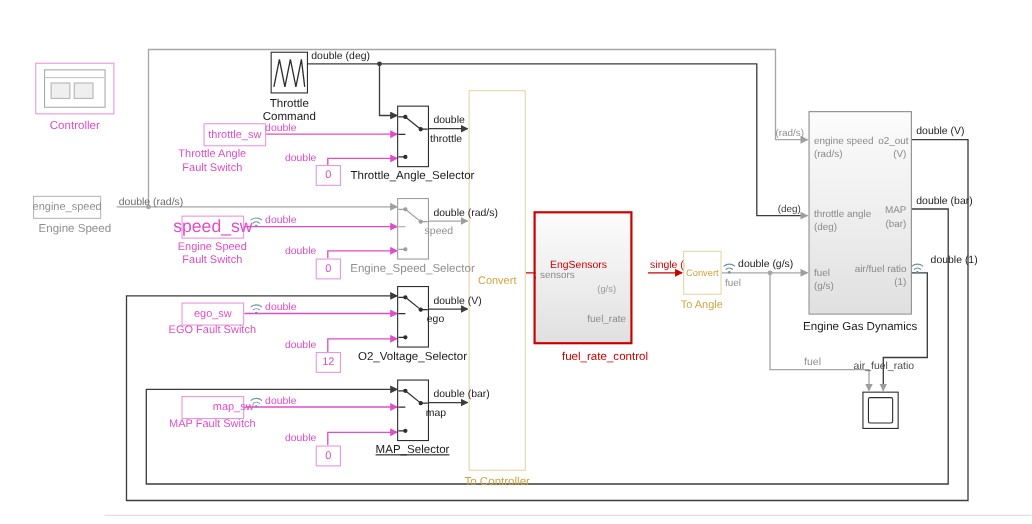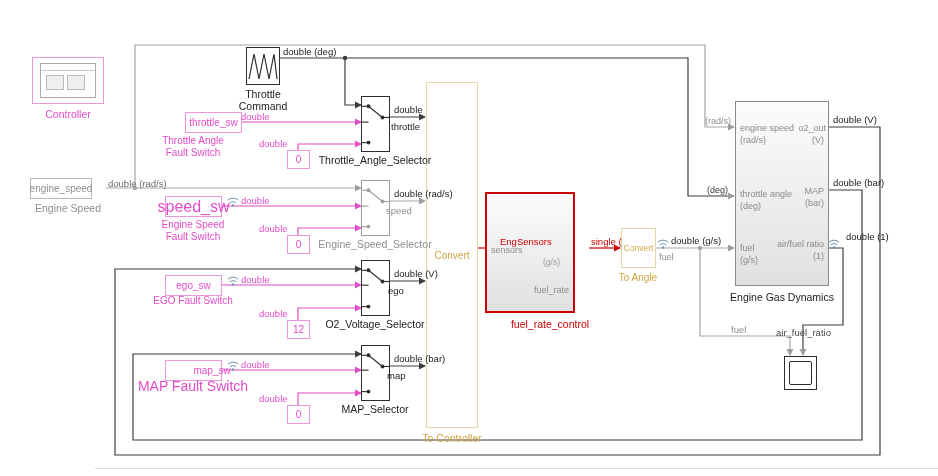--- a/index.html
+++ b/index.html
@@ -152,21 +152,21 @@
 
   <div class="blk" style="left:165px;top:275px;width:57px;height:21px;border-color:var(--magenta_border);">
     <span class="mg" style="font-size:10px;">ego_sw</span>
   </div>
   <div class="lbl c mg" style="left:193px;top:295px;font-size:10px;">EGO Fault Switch</div>
   <div class="lbl wl mg" style="left:241px;top:274px;">double</div>
 
   <div class="blk" style="left:165px;top:360px;width:57px;height:21px;border-color:var(--magenta_border);">
     <span class="mg" style="font-size:10px;margin-left:37px;">map_sw</span>
   </div>
-  <div class="lbl c mg" style="left:193px;top:380px;font-size:14px;">MAP Fault Switch</div>
+  <div class="lbl c mg" style="left:193px;top:380px;font-size:10px;">MAP Fault Switch</div>
   <div class="lbl wl mg" style="left:241px;top:359px;">double</div>
 
   <div class="blk" style="left:287px;top:150px;width:23px;height:19px;border-color:var(--magenta_border);">
     <span class="mg" style="font-size:10px;">0</span>
   </div>
   <div class="lbl wl mg" style="left:259px;top:138px;">double</div>
 
   <div class="blk" style="left:287px;top:235px;width:23px;height:19px;border-color:var(--magenta_border);">
     <span class="mg" style="font-size:10px;">0</span>
   </div>
@@ -235,21 +235,21 @@
       <line x1="0" y1="9" x2="7" y2="9"></line>
         <line x1="0" y1="25" x2="7" y2="25"></line>
         <line x1="0" y1="48" x2="7" y2="48"></line>
       <line x1="29" y1="21" x2="22" y2="21"></line>
         <line x1="7" y1="9" x2="22" y2="21"></line>
       <circle cx="7" cy="9" r="1.5" fill="currentColor"></circle>
         <circle cx="7" cy="48" r="1.5" fill="currentColor"></circle>
         <circle cx="22" cy="21" r="1.5" fill="currentColor"></circle>
     </svg>
   </div>
-  <div class="lbl c" style="left:375px;top:403px;">MAP_Selector</div>
+  <div class="lbl c" style="left:375px;top:403px;text-decoration:underline;">MAP_Selector</div>
   <div class="lbl wl" style="left:394px;top:353px;">double (bar)</div>
   <div class="lbl wl" style="left:387px;top:370px;">map</div>
 
   <div class="blk" style="left:426px;top:82px;width:52px;height:346px;border-color:var(--tan_border);">
     <span class="tan" style="font-size:10px;">Convert</span>
   </div>
   <div class="lbl c tan" style="left:452px;top:432px;">To Controller</div>
 
   <div class="lbl wl red" style="left:480px;top:236px;padding-left:20px;">EngSensors</div>
   <div class="blk grad" style="left:485px;top:192px;width:90px;height:121px;border:2px solid var(--red);">

